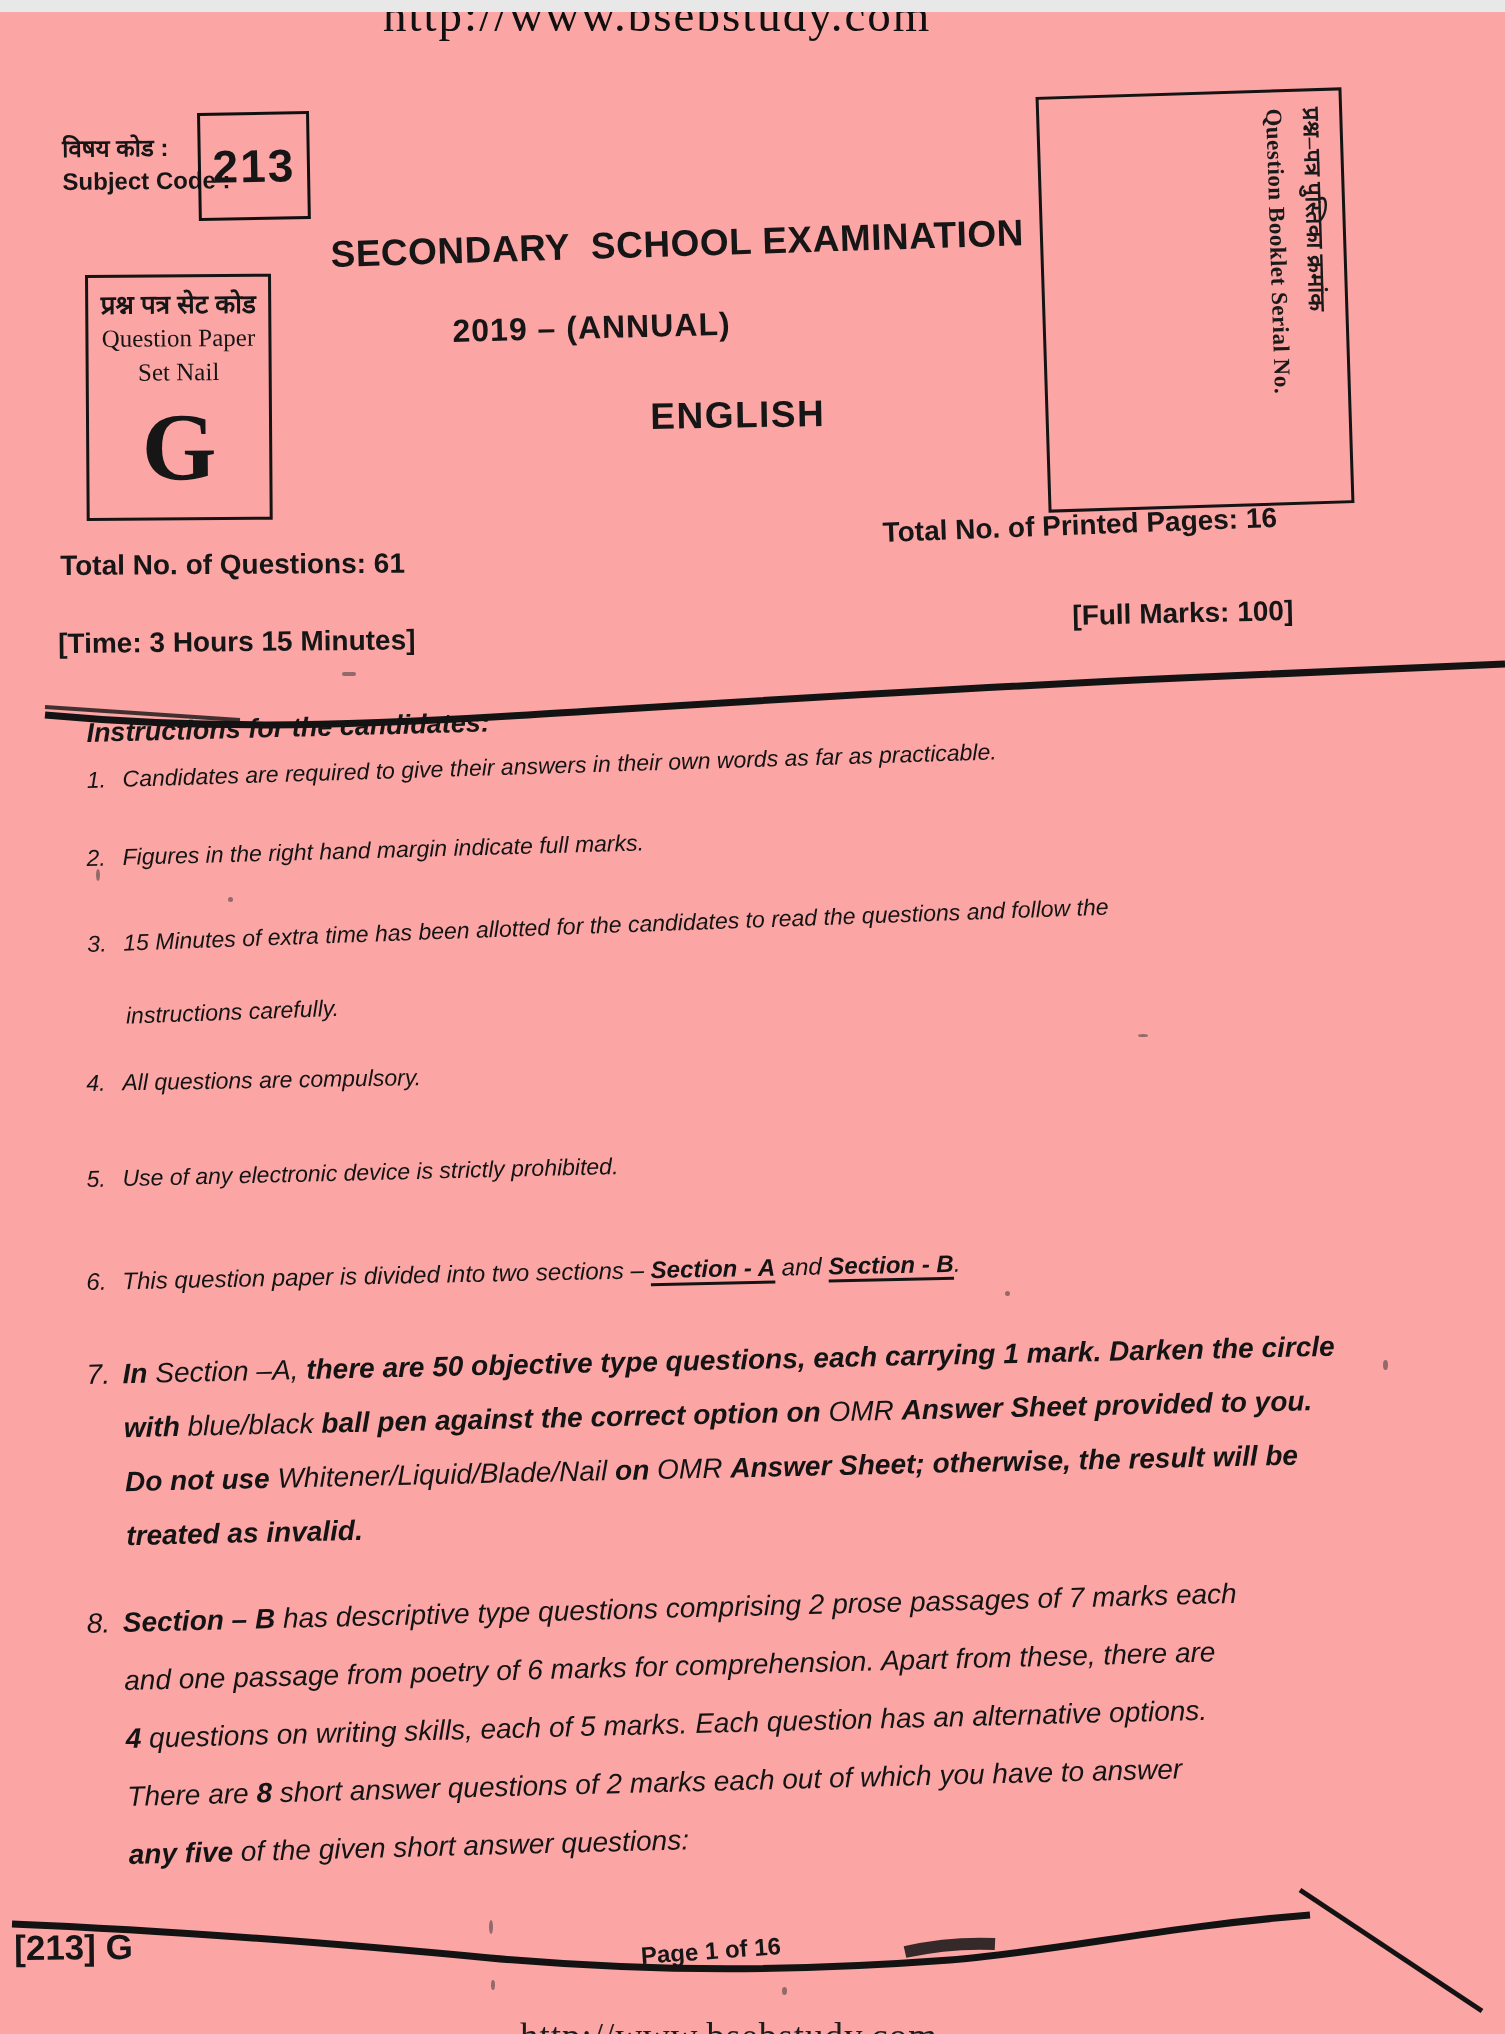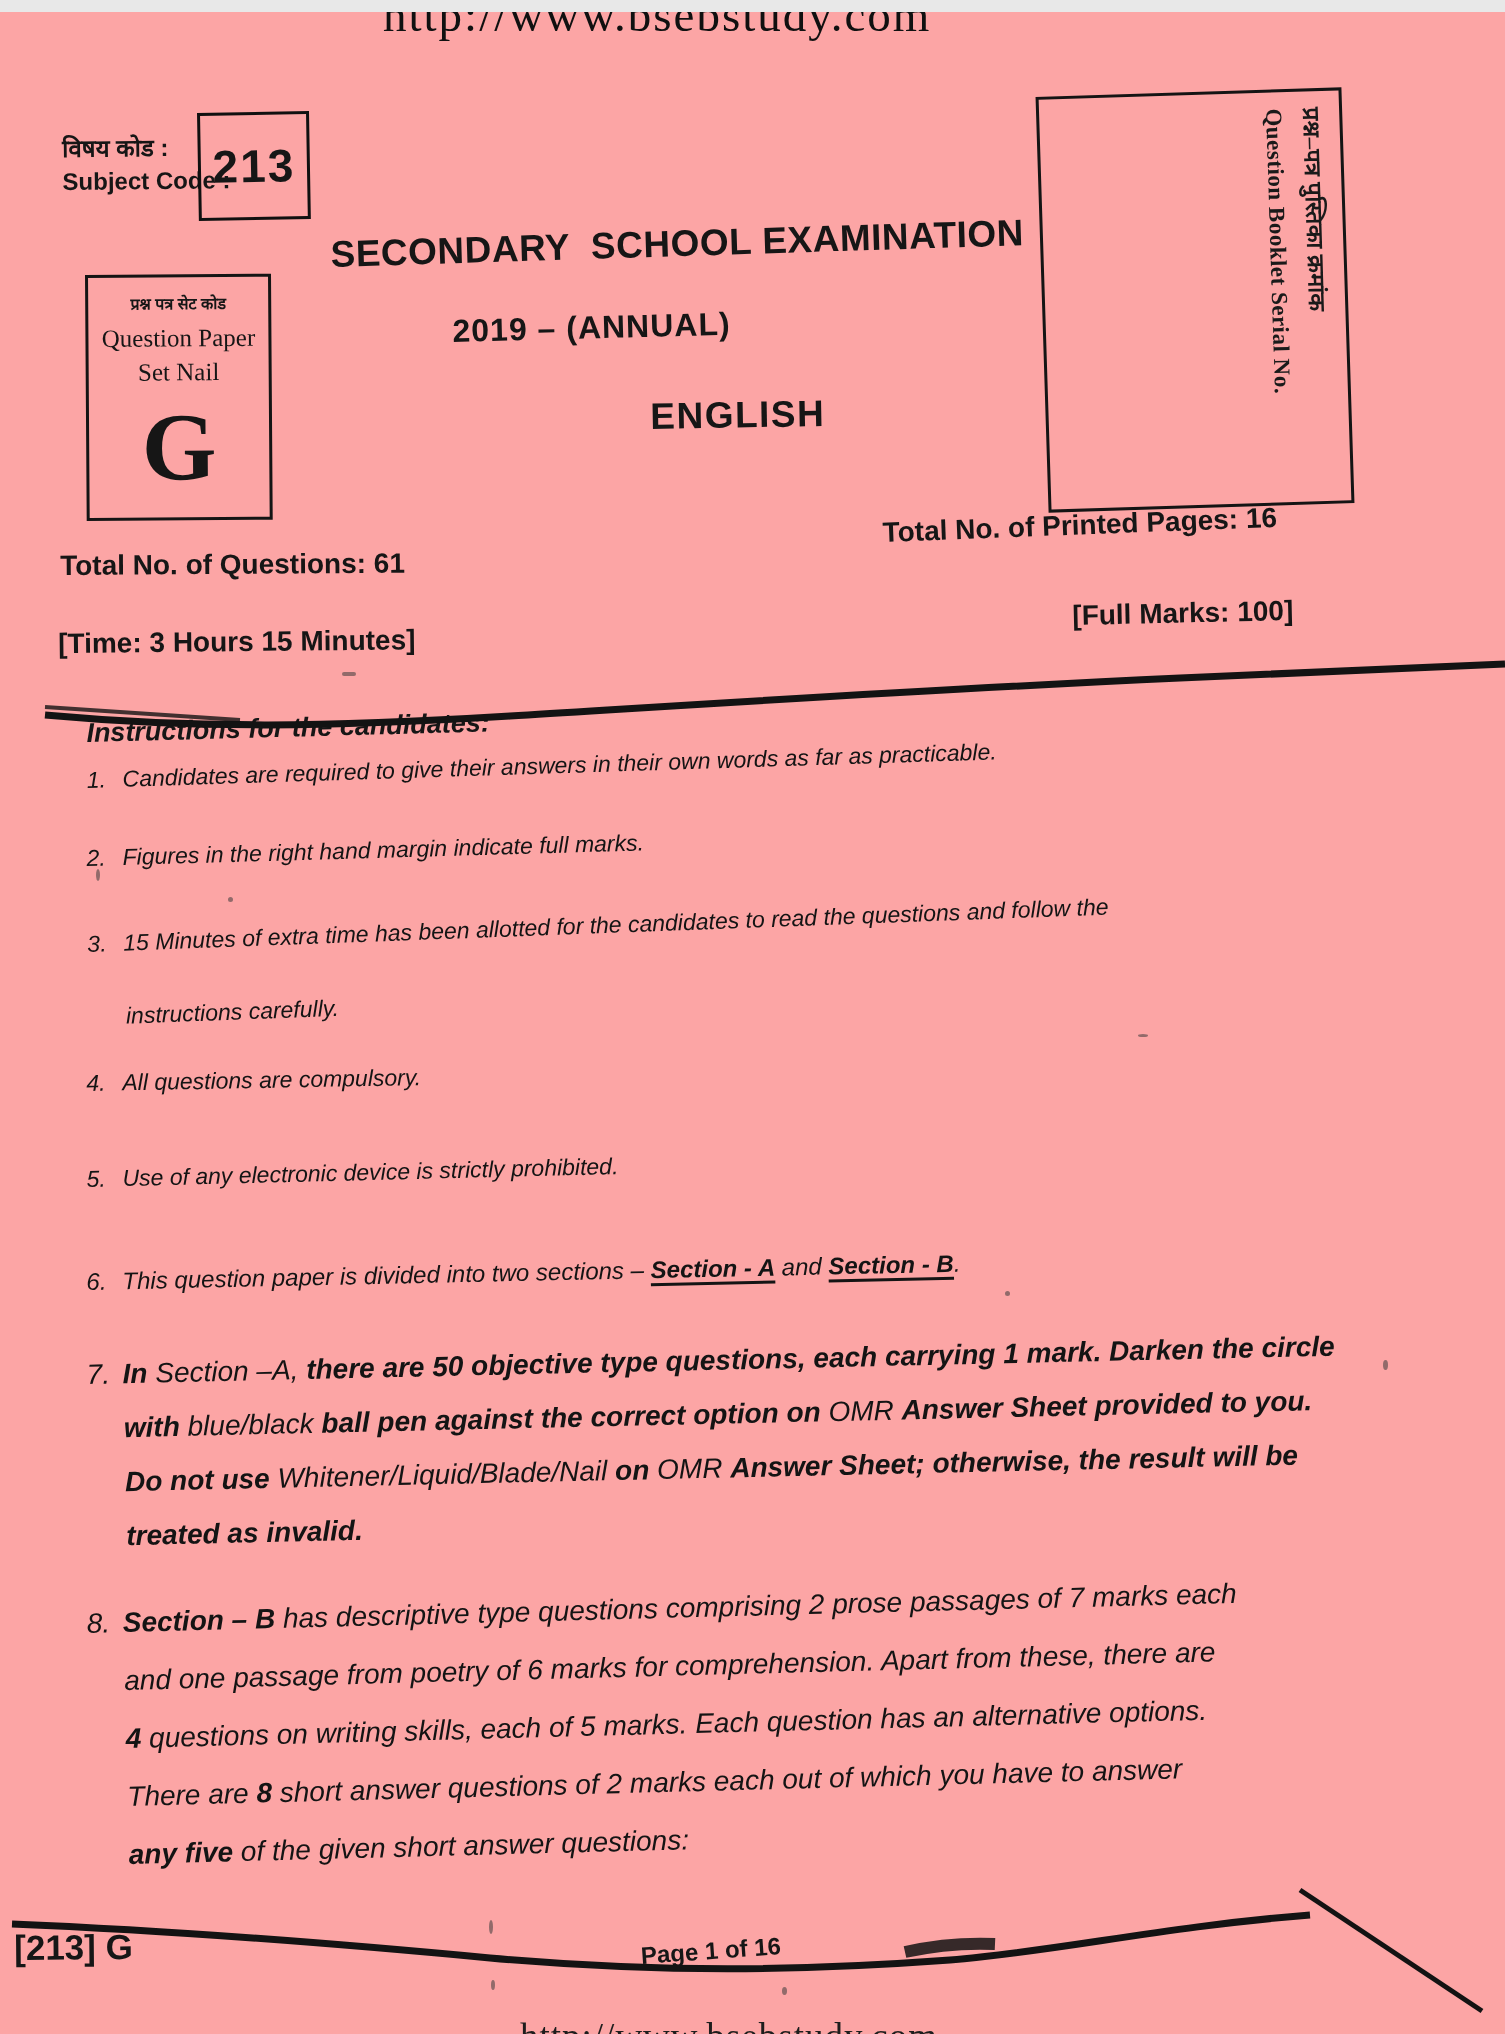--- a/index.html
+++ b/index.html
@@ -28,21 +28,21 @@
   .title1{left:330px; top:222px; font-size:37px; font-weight:700; letter-spacing:.5px; white-space:pre; transform:rotate(-1.8deg);}
   .title2{left:452px; top:301px; font-size:32px; font-weight:700; letter-spacing:1px; transform:rotate(-1.5deg);}
   .title3{left:650px; top:384px; font-size:37px; font-weight:700; letter-spacing:1.5px; transform:rotate(-1deg);}
 
   
   .setcode-box{
     left:85px; top:263px; width:186px; height:246px; border:3px solid #141414;
     display:flex; flex-direction:column; align-items:center; text-align:center;
     padding-top:10px; box-sizing:border-box; transform:rotate(-0.4deg);
   }
-  .sc-hi{font-size:16px; font-weight:700; line-height:34px;}
+  .sc-hi{font-size:26px; font-weight:700; line-height:34px;}
   .sc-en{font-family:"Liberation Serif",serif; font-size:25px; line-height:34px;}
   .sc-val{font-family:"Liberation Serif",serif; font-size:96px; font-weight:700; line-height:104px; margin-top:6px;}
 
   
   .booklet-box{
     left:1042px; top:80px; width:300px; height:410px;
     border:3px solid #141414; transform:rotate(-1.8deg); transform-origin:center;
   }
   .booklet-text{
     position:absolute; top:16px; right:10px; height:378px;

